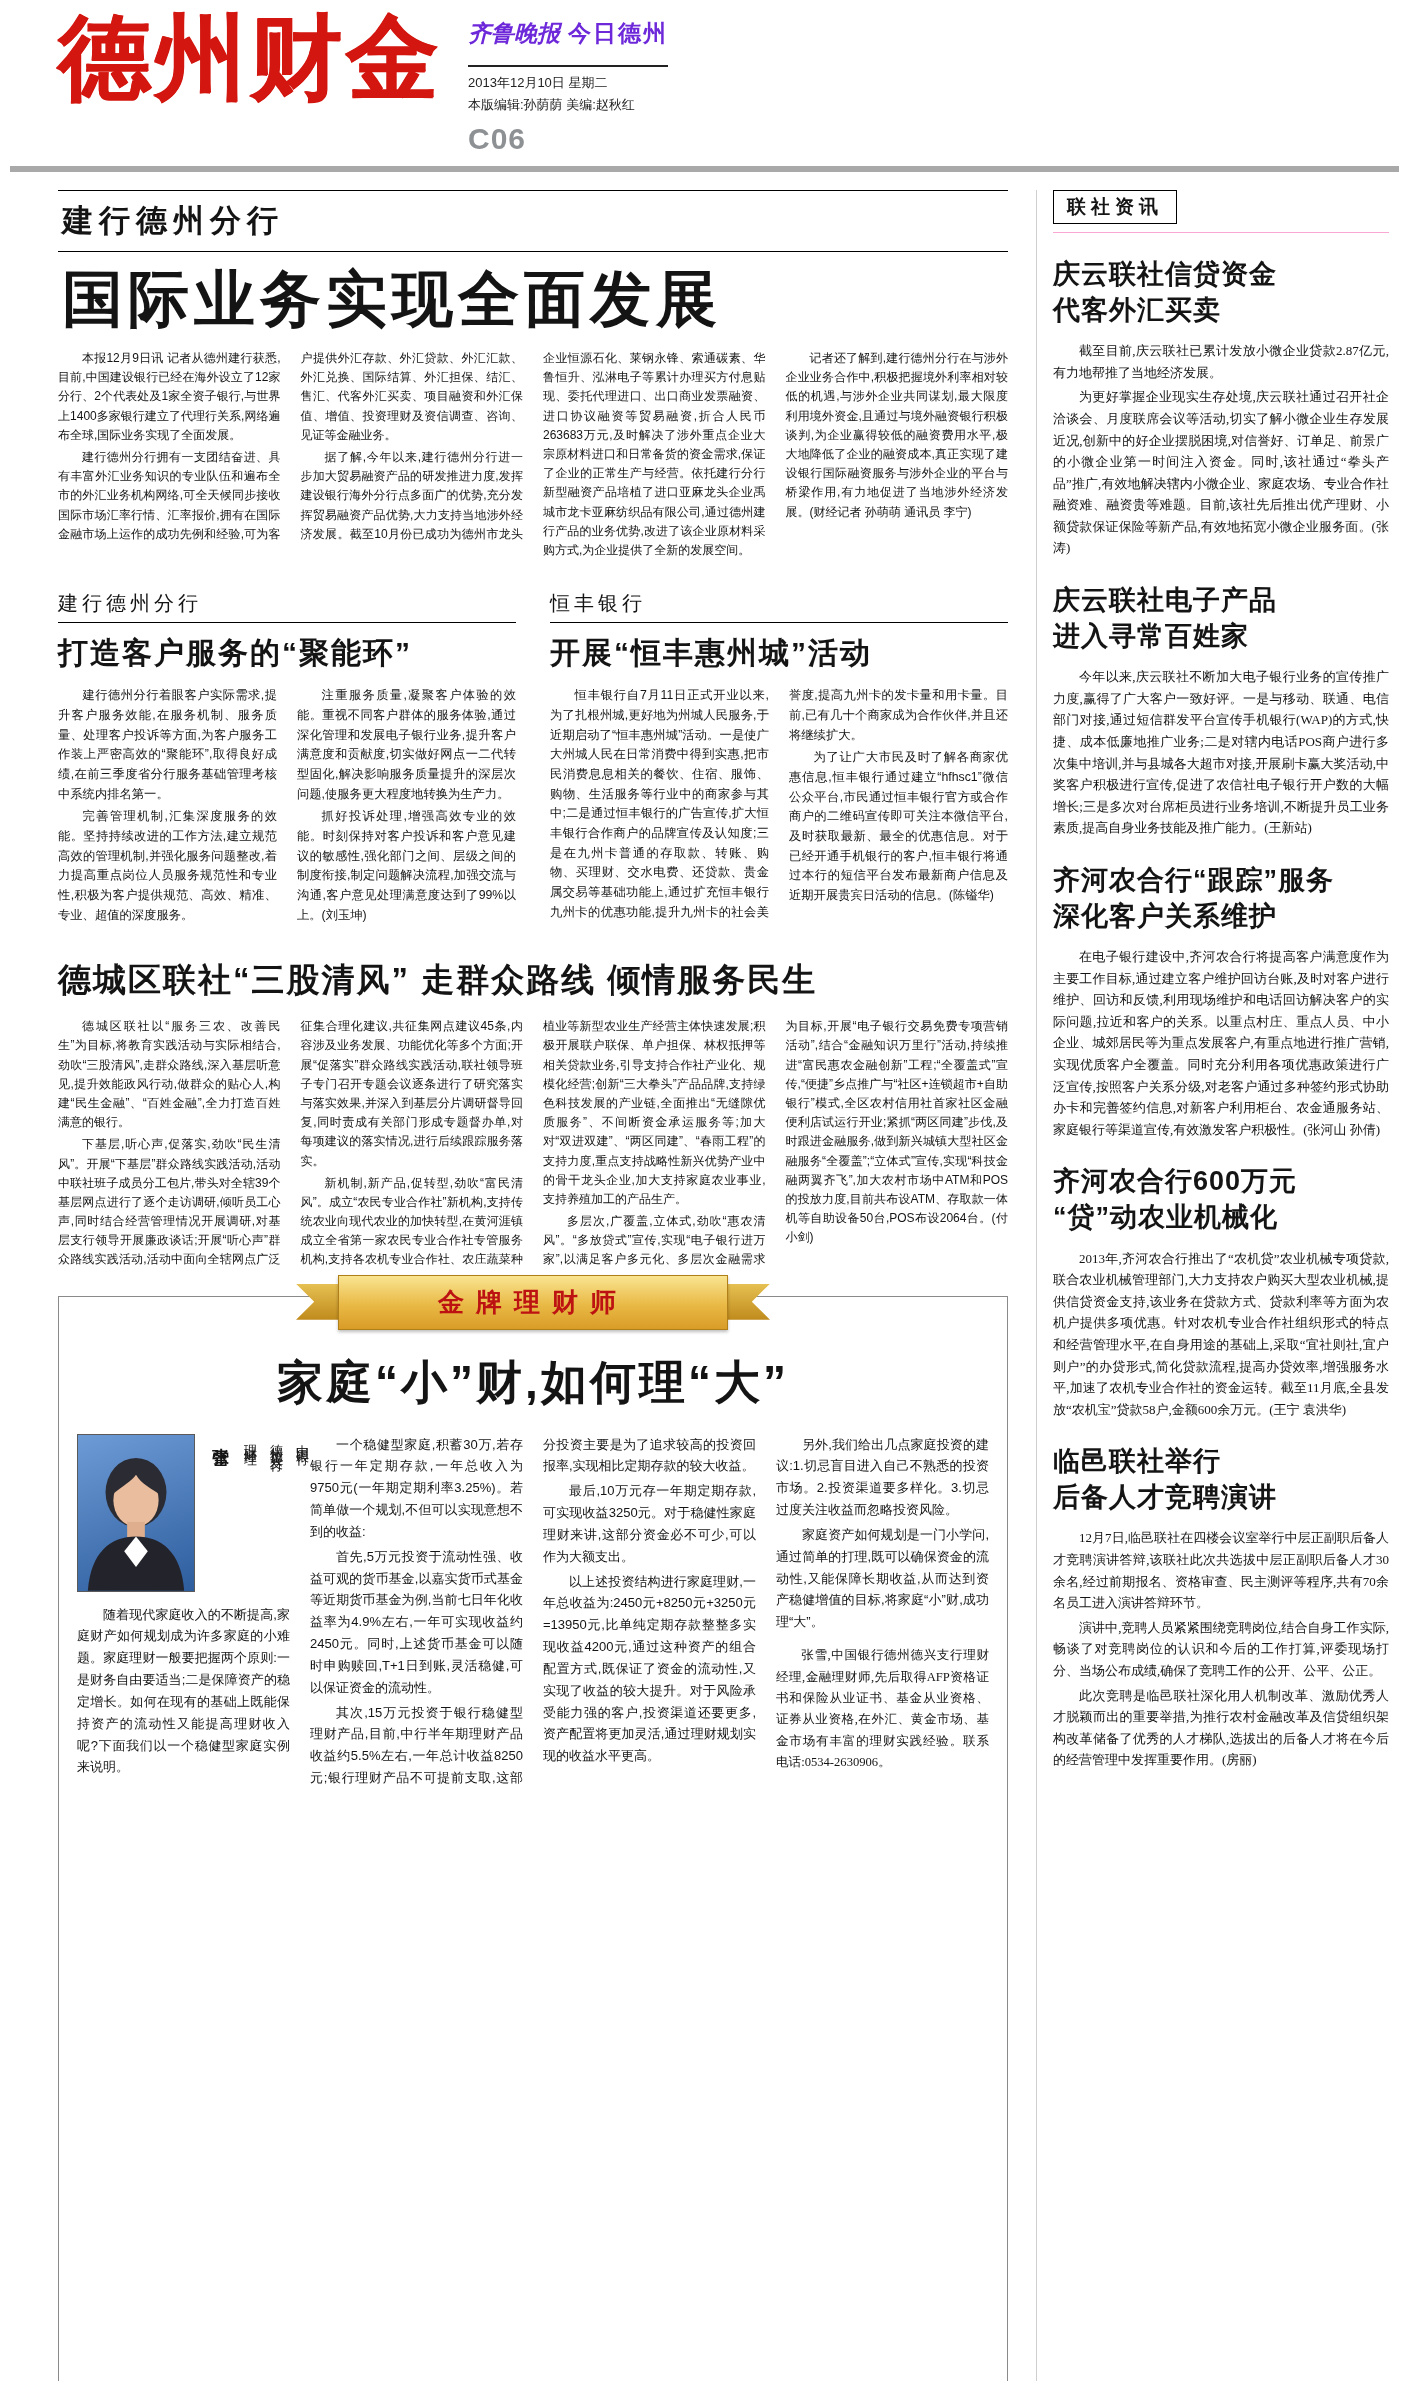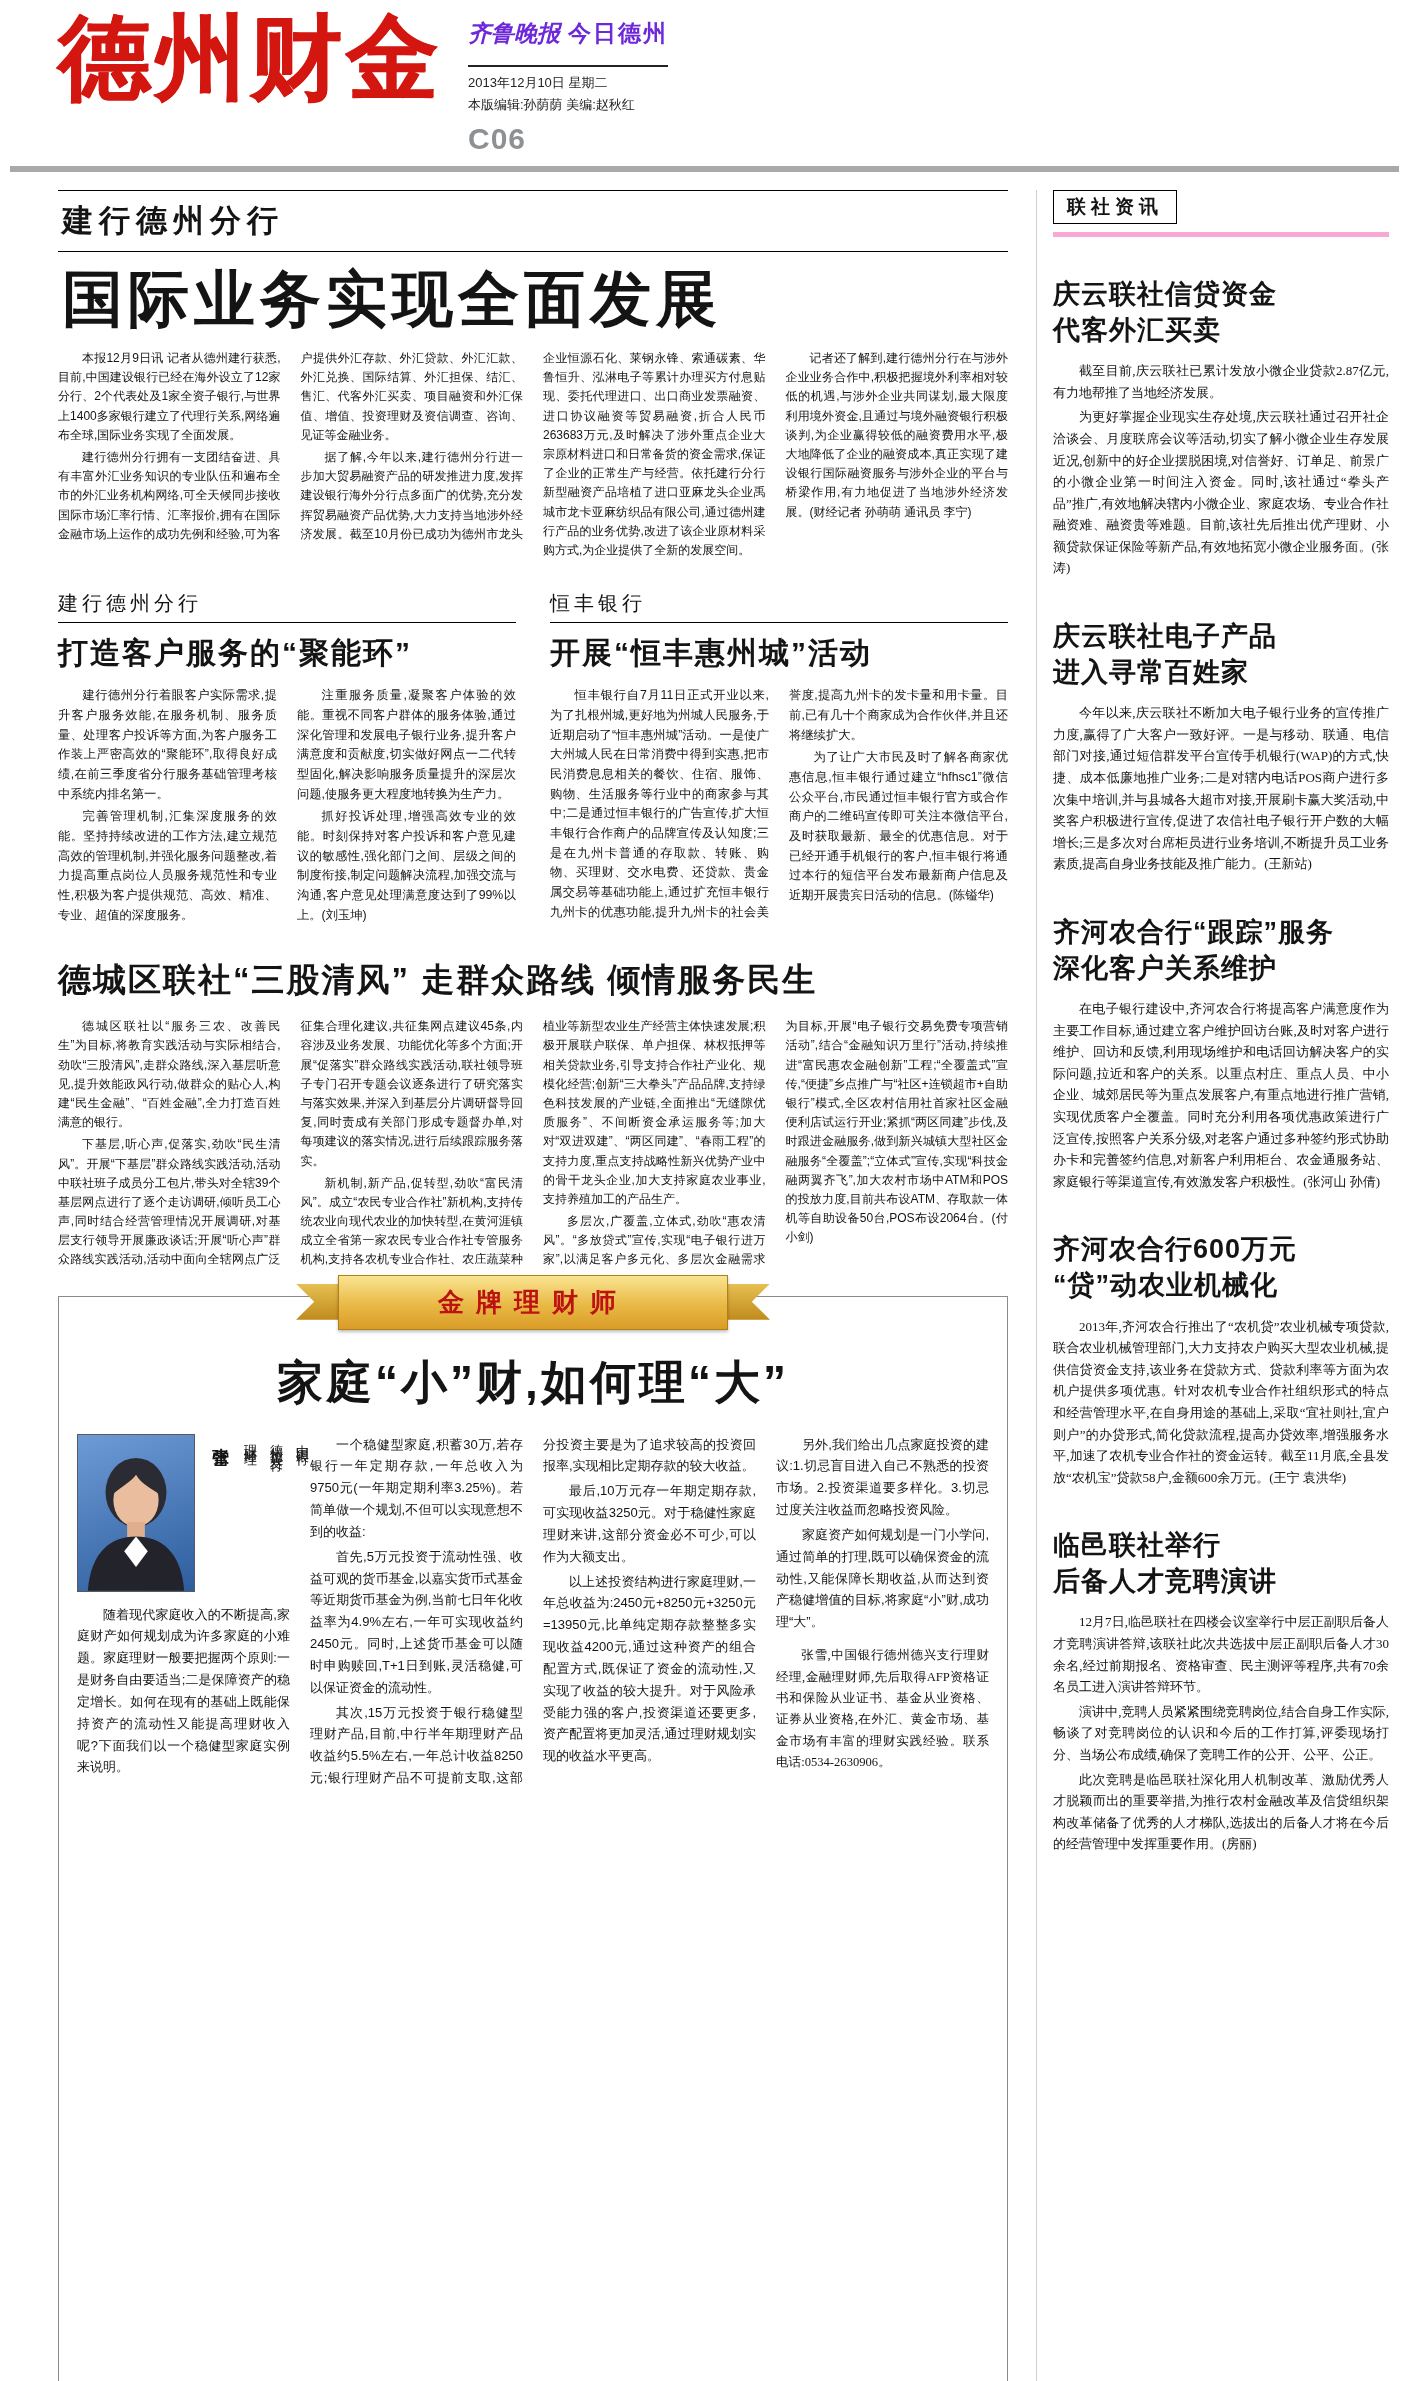--- a/index.html
+++ b/index.html
@@ -78,23 +78,23 @@
   .photo {
     width:118px; height:158px; flex:0 0 auto;
     background:linear-gradient(160deg,#6d9bd6,#2e5d9e); border:1px solid #5a5a5a;
   }
   .photo-caption { writing-mode:vertical-rl; margin-left:8px; font-size:13px; line-height:2.0; letter-spacing:3px; }
   .photo-caption .cap-line { display:block; }
   .photo-caption .cap-name { font-size:17px; font-weight:700; }
   .bio { font-family:"Liberation Serif", serif; font-size:12.6px; line-height:1.7; margin-top:12px; break-inside:avoid; }
 
   
-  .sidebar-head { border-bottom:5px solid #f9a8d4; padding-bottom:8px; }
+  .sidebar-head { border-bottom:1px solid #f9a8d4; padding-bottom:8px; }
   .sidebar-label { display:inline-block; border:1px solid #000; padding:3px 13px; font-size:19px; font-weight:700; letter-spacing:5px; }
-  .side-article { margin-top:40px; }
+  .side-article { margin-top:24px; }
   .side-headline { font-size:27px; font-weight:900; line-height:1.32; letter-spacing:1px; margin-bottom:12px; }
   .side-headline span { display:block; }
   .side-body { font-size:13px; line-height:1.66;font-family:Liberation Serif, serif; }
 </style>
 </head>
 <body>
 
 <div class="page">
 
   <div class="header">

